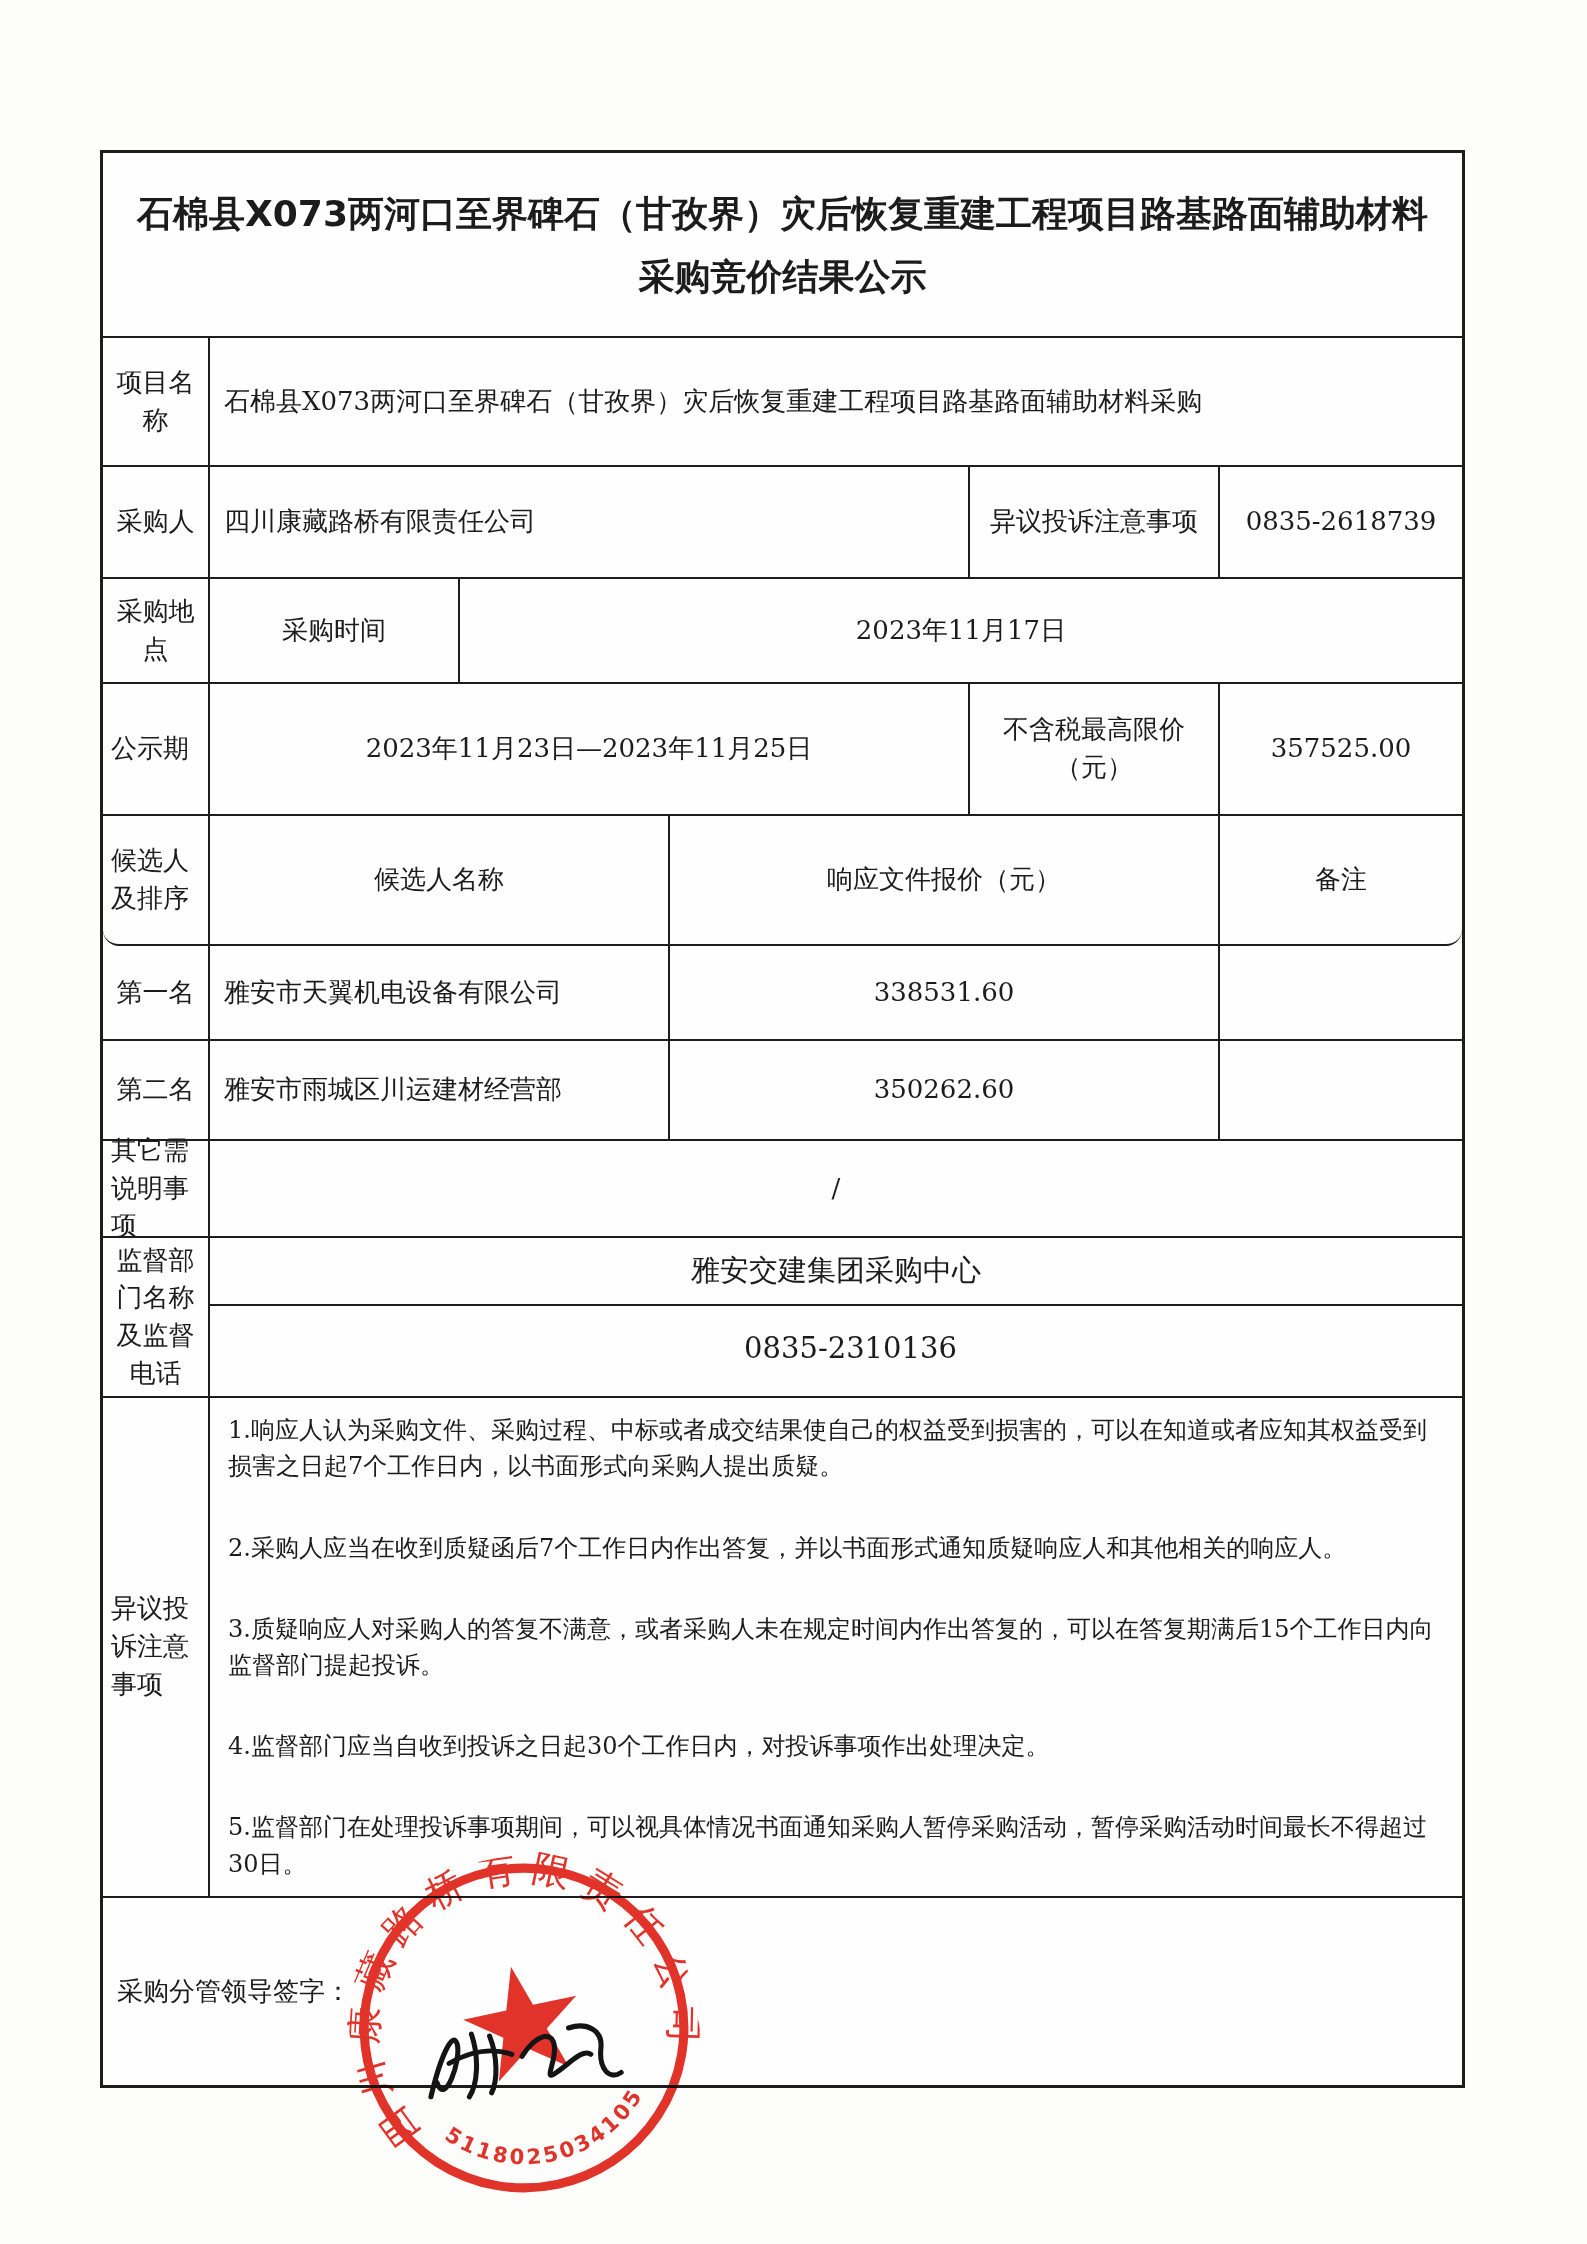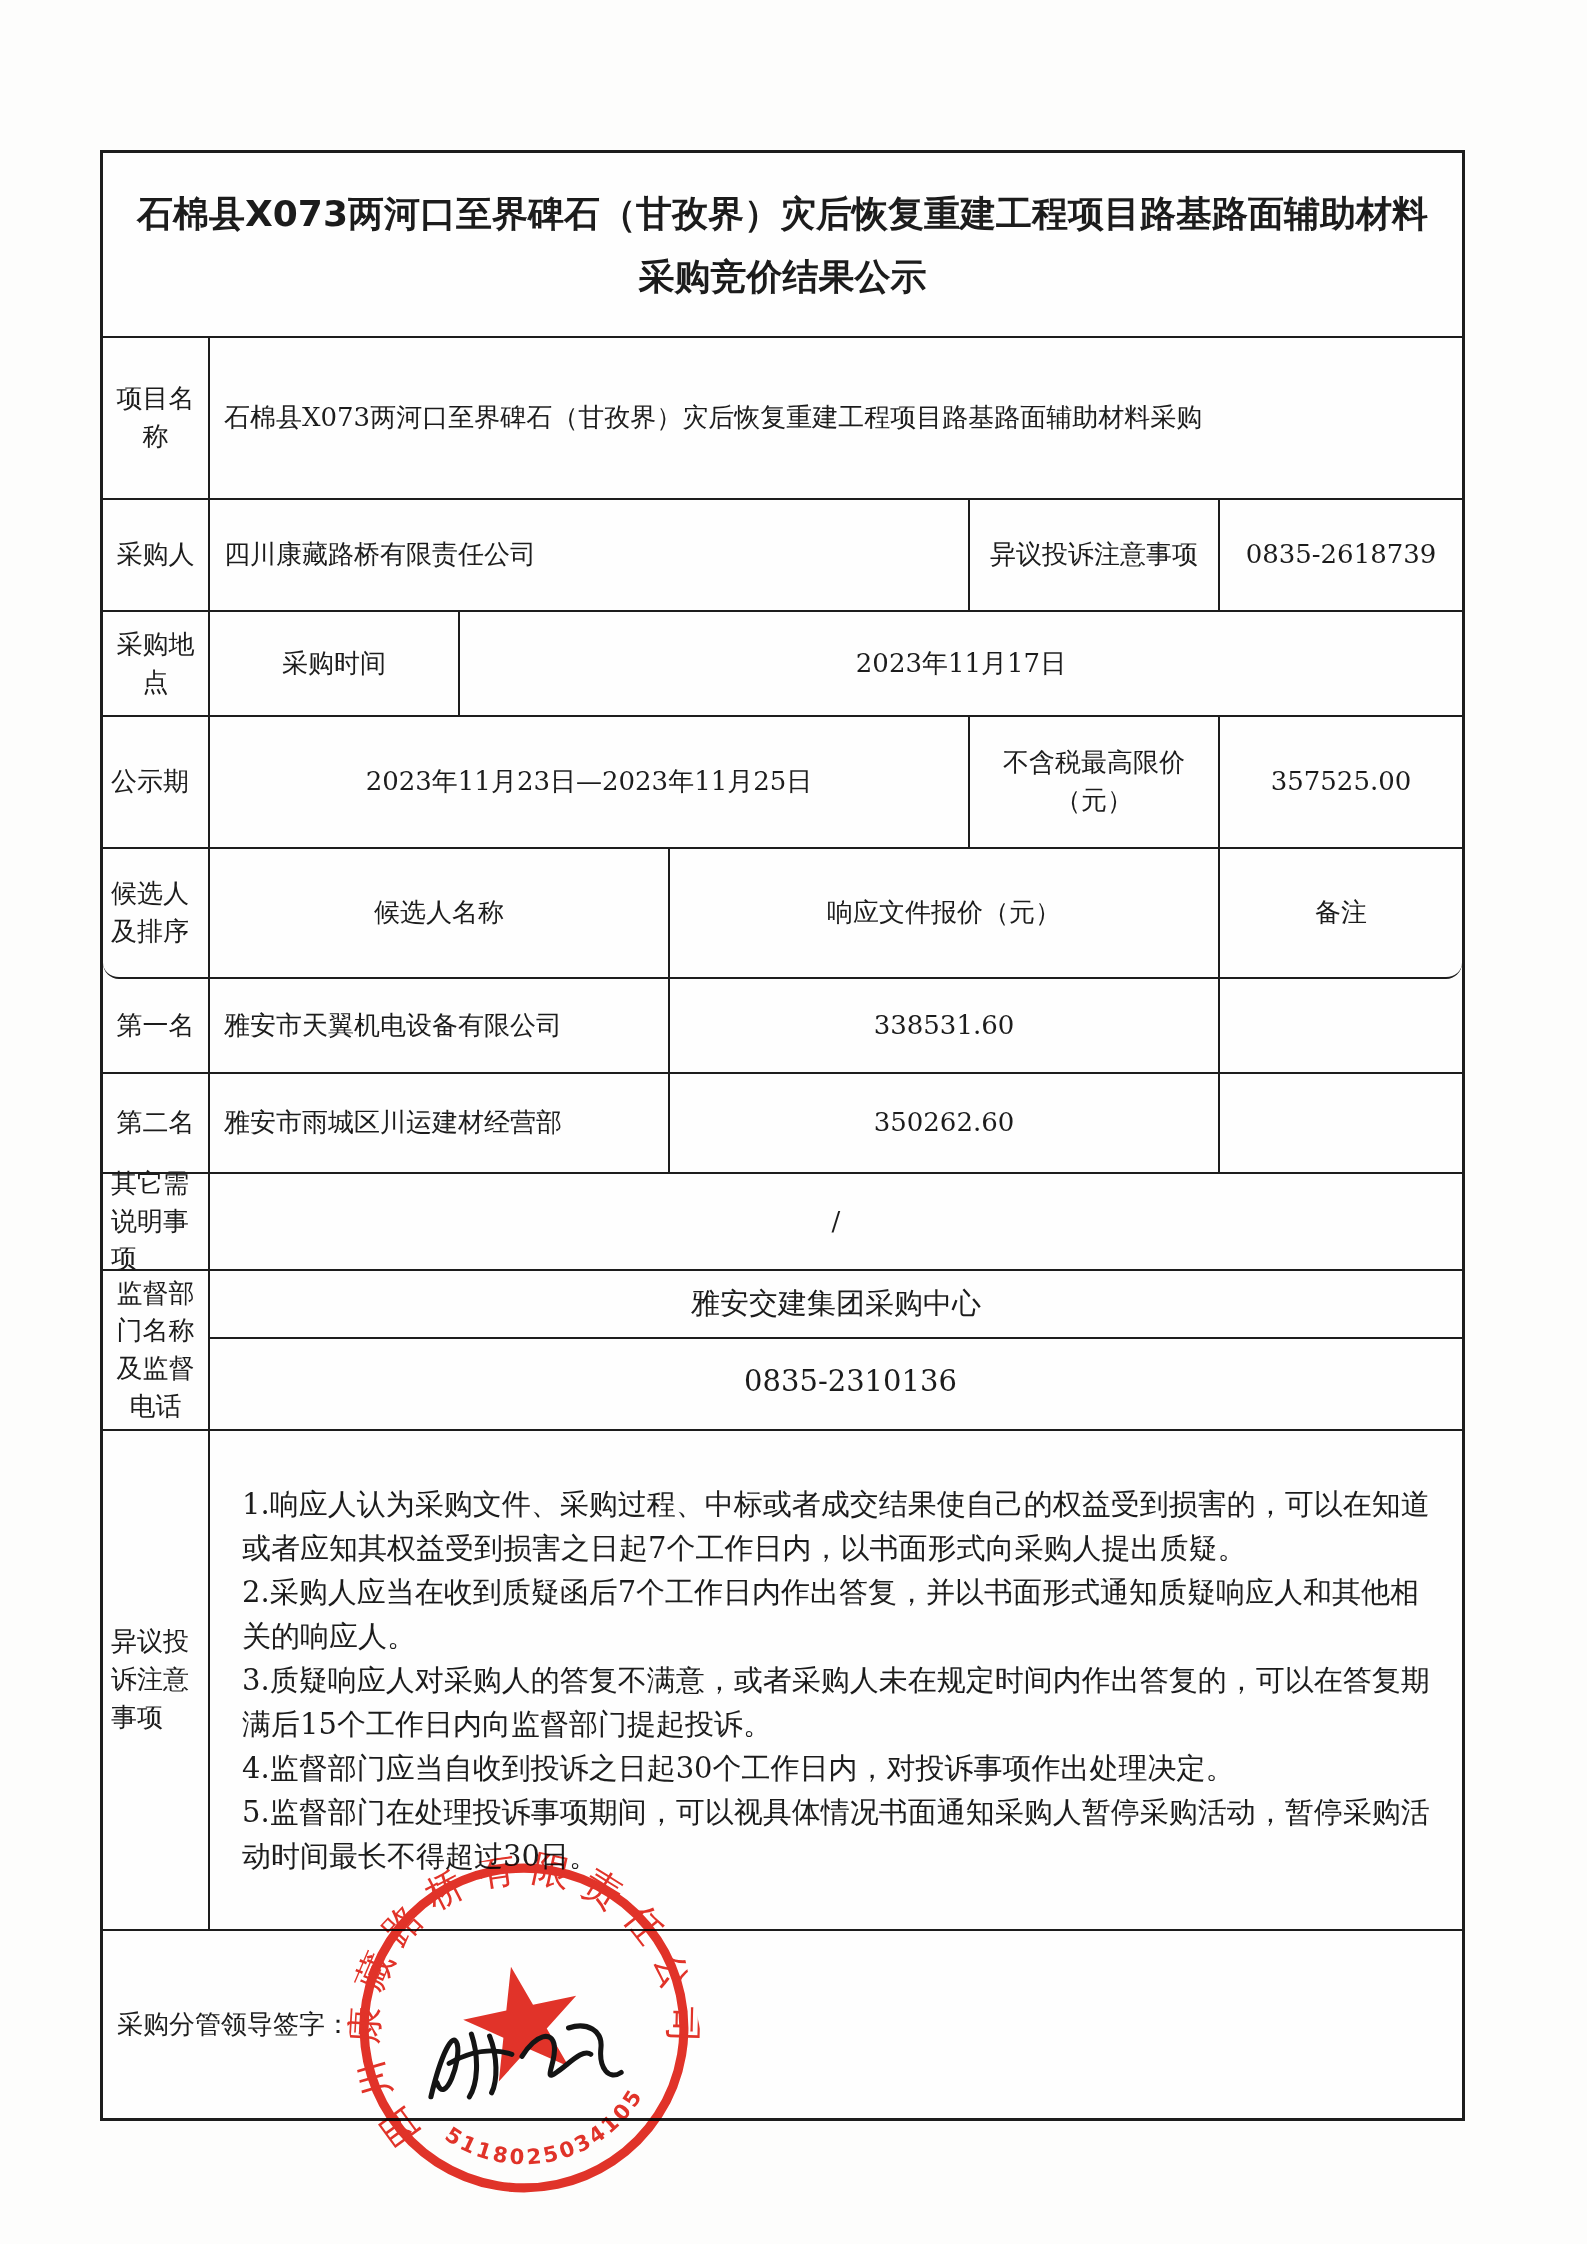--- a/index.html
+++ b/index.html
@@ -35,39 +35,39 @@
   .c-name{width:460px;flex:none;}
   .c-price{width:550px;flex:none;}
   .c-rest{flex:1;}
   .left{justify-content:flex-start;text-align:left;}
   .title-row .cell{
     font-family:"DejaVu Sans","Liberation Sans",sans-serif;
     font-weight:bold;font-size:36px;line-height:1.75;
     padding:10px 30px;
   }
   .r-title{height:185px;}
-  .r-project{height:162px;}
+  .r-project{height:129px;}
   .r-purchaser{height:112px;}
   .r-location{height:105px;}
   .r-publicity{height:132px;}
   .r-candhead{height:130px;border-radius:16px;}
   .r-cand1{height:95px;}
   .r-cand2{height:100px;}
   .r-other{height:97px;}
   .r-supervision{height:160px;}
   .r-objection{height:500px;}
   .r-sign{height:187px;}
   .sup-stack{flex:1;display:flex;flex-direction:column;}
   .sup-stack .sub{flex:none;display:flex;align-items:center;justify-content:center;font-size:29px;box-sizing:border-box;}
   .sup-dept{height:68px;border-bottom:2px solid #1d1d1d;}
   .sup-phone{height:83px;margin-left:29px;}
   .objection-body{
-    flex:1;display:flex;flex-direction:column;justify-content:center;
-    text-align:left;font-size:29px;line-height:1.52;
-    padding:14px 32px;box-sizing:border-box;
+    flex:1;display:flex;flex-direction:column;justify-content:space-between;
+    text-align:left;font-size:24px;line-height:1.52;
+    padding:14px 18px;box-sizing:border-box;
     border-right:none;
   }
   .objection-body .item{margin:0;}
   .sign-cell{
     flex:1;display:flex;align-items:center;justify-content:flex-start;
     font-size:26px;padding-left:14px;box-sizing:border-box;
   }
   
   .stamp{
     position:absolute;left:352px;top:1856px;width:344px;height:344px;

